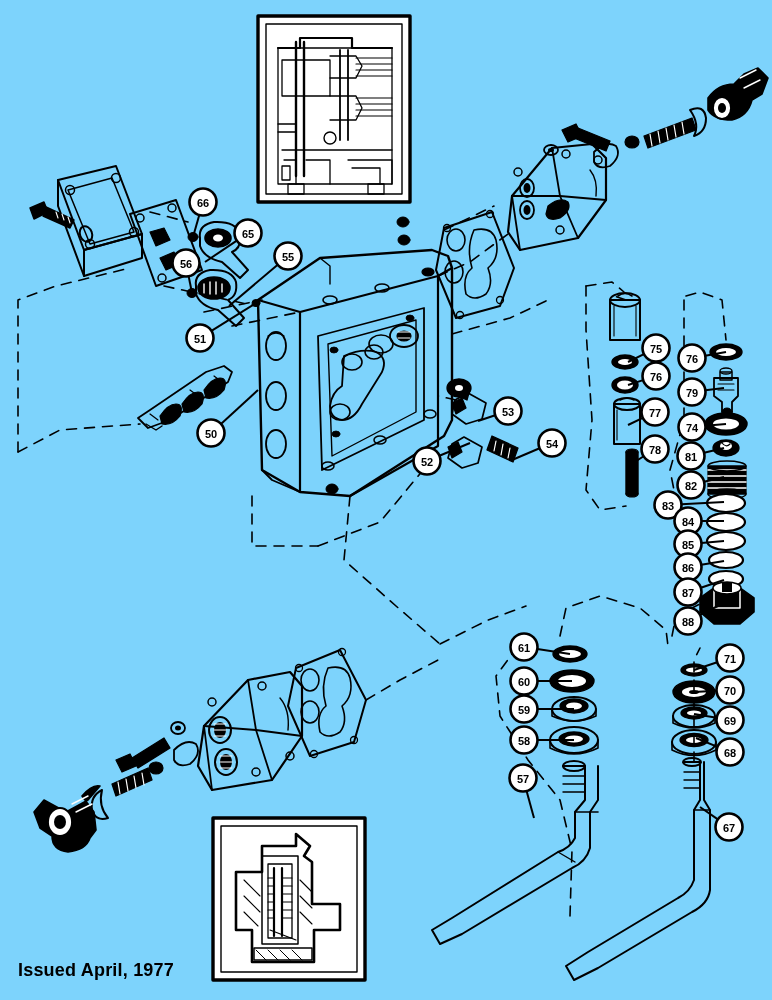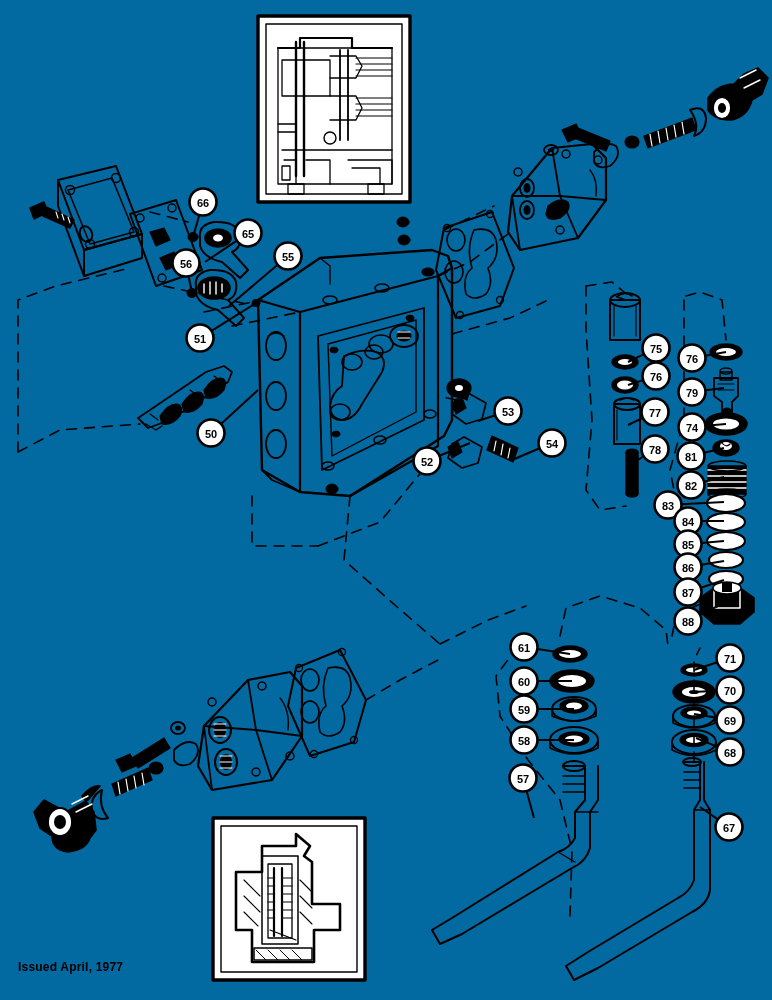--- a/index.html
+++ b/index.html
@@ -1,20 +1,20 @@
 <!DOCTYPE html>
 <html><head>
 <meta charset="utf-8">
 <style>
   html,body{margin:0;padding:0;background:#ffffff;}
   body{width:772px;height:1000px;position:relative;overflow:hidden;
        font-family:"Liberation Sans",sans-serif;color:#000;}
-  #sheet{position:absolute;left:0;top:0;width:772px;height:1000px;background:#0369a1;}
+  #sheet{position:absolute;left:0;top:0;width:772px;height:1000px;background:#7dd3fc;}
   svg.layer{position:absolute;left:0;top:0;width:772px;height:1000px;}
-  .footer{position:absolute;left:18px;top:960px;font-size:12px;font-weight:bold;
+  .footer{position:absolute;left:18px;top:960px;font-size:18px;font-weight:bold;
           letter-spacing:.2px;color:#000;white-space:nowrap;}
   text.cal{font-family:"Liberation Sans",sans-serif;font-size:11px;font-weight:bold;
            text-anchor:middle;dominant-baseline:central;fill:#000;}
 </style>
 </head>
 <body>
 
 <div id="sheet">
 
   <svg class="layer" viewBox="0 0 772 1000">

